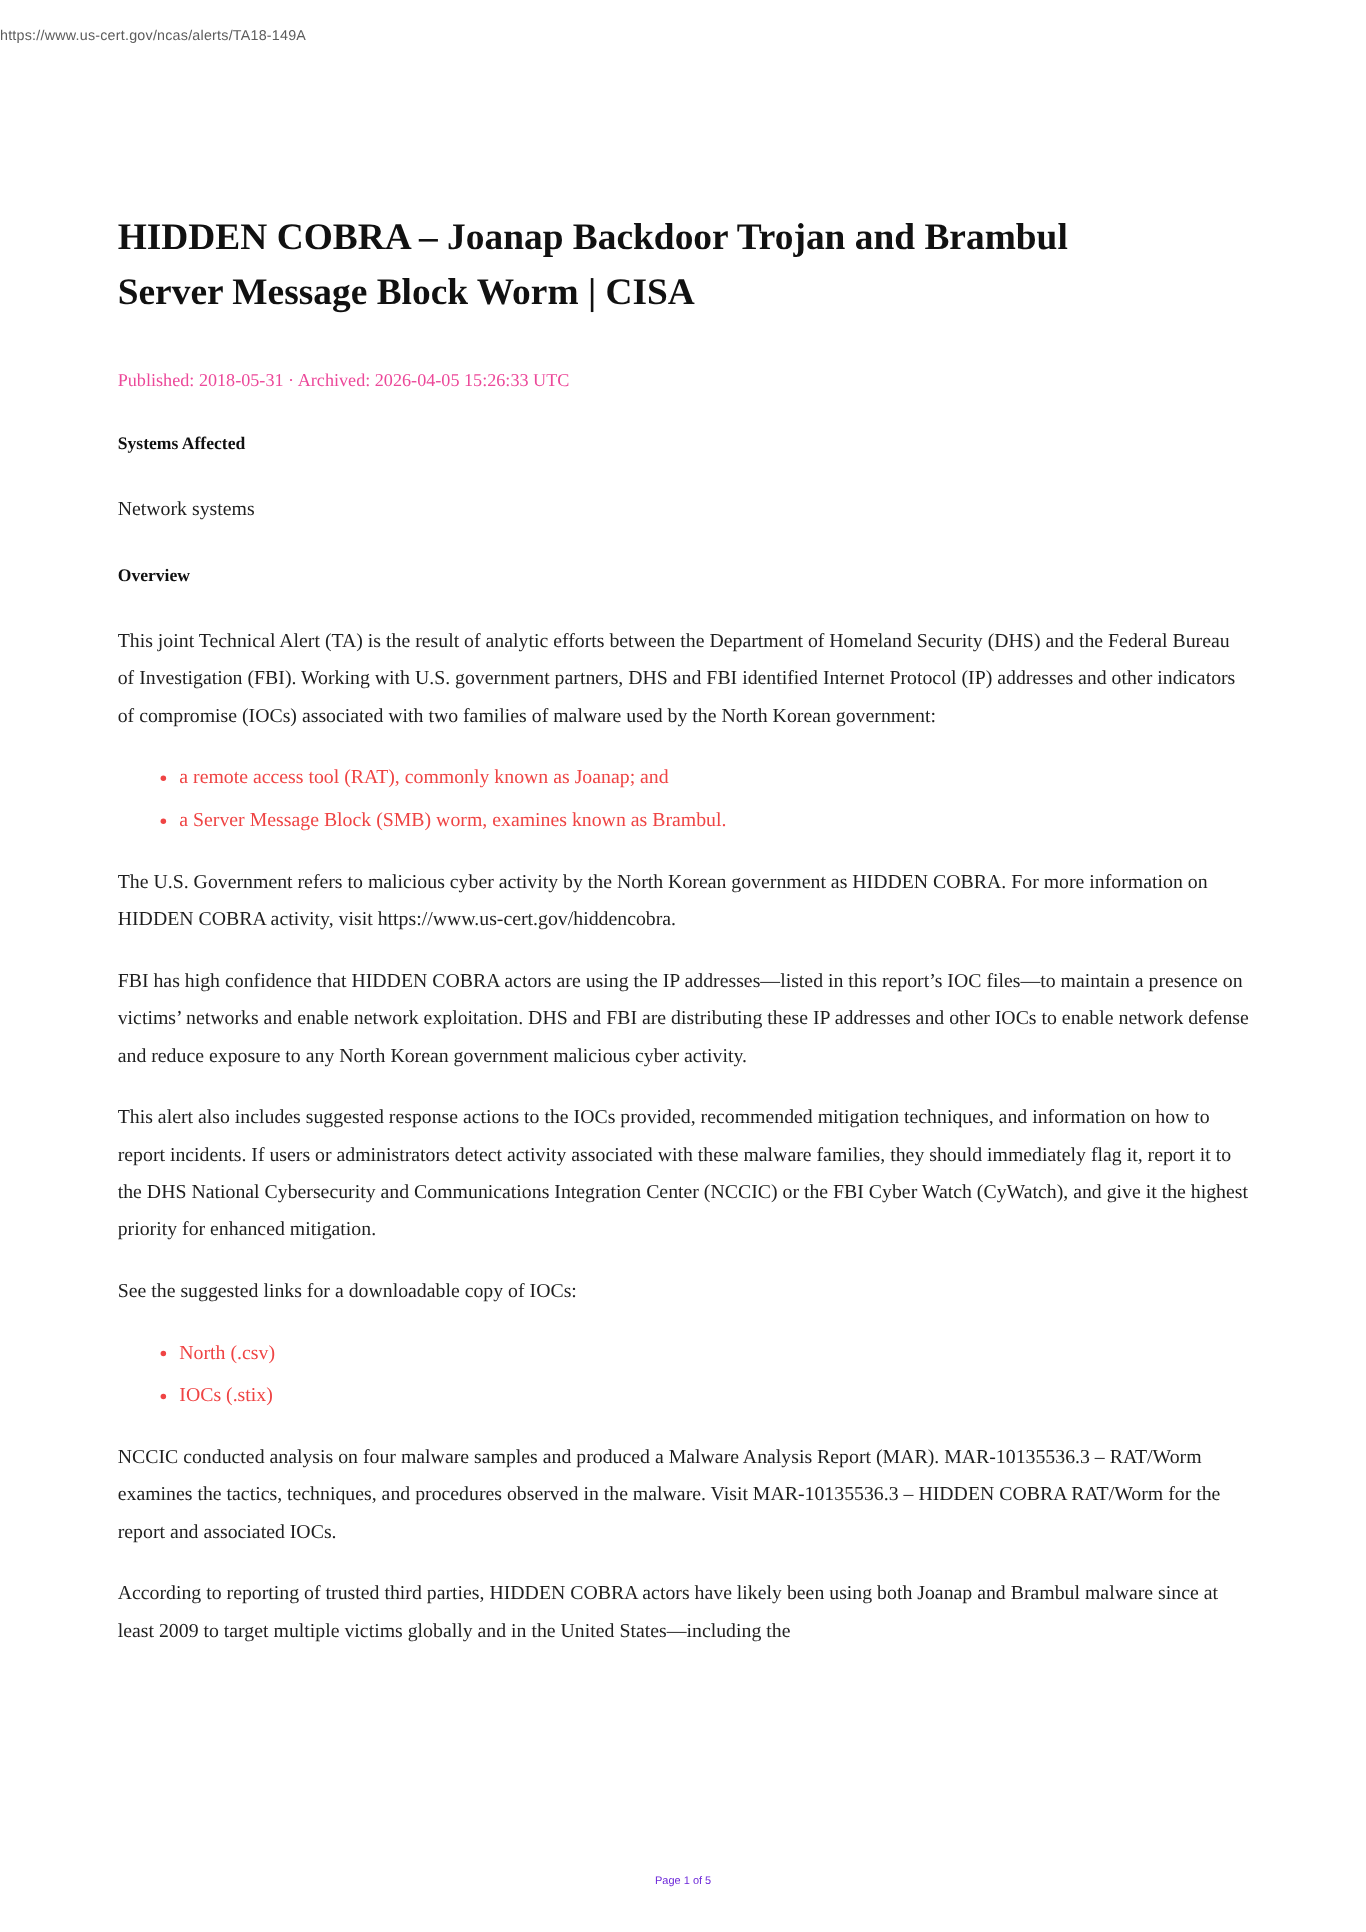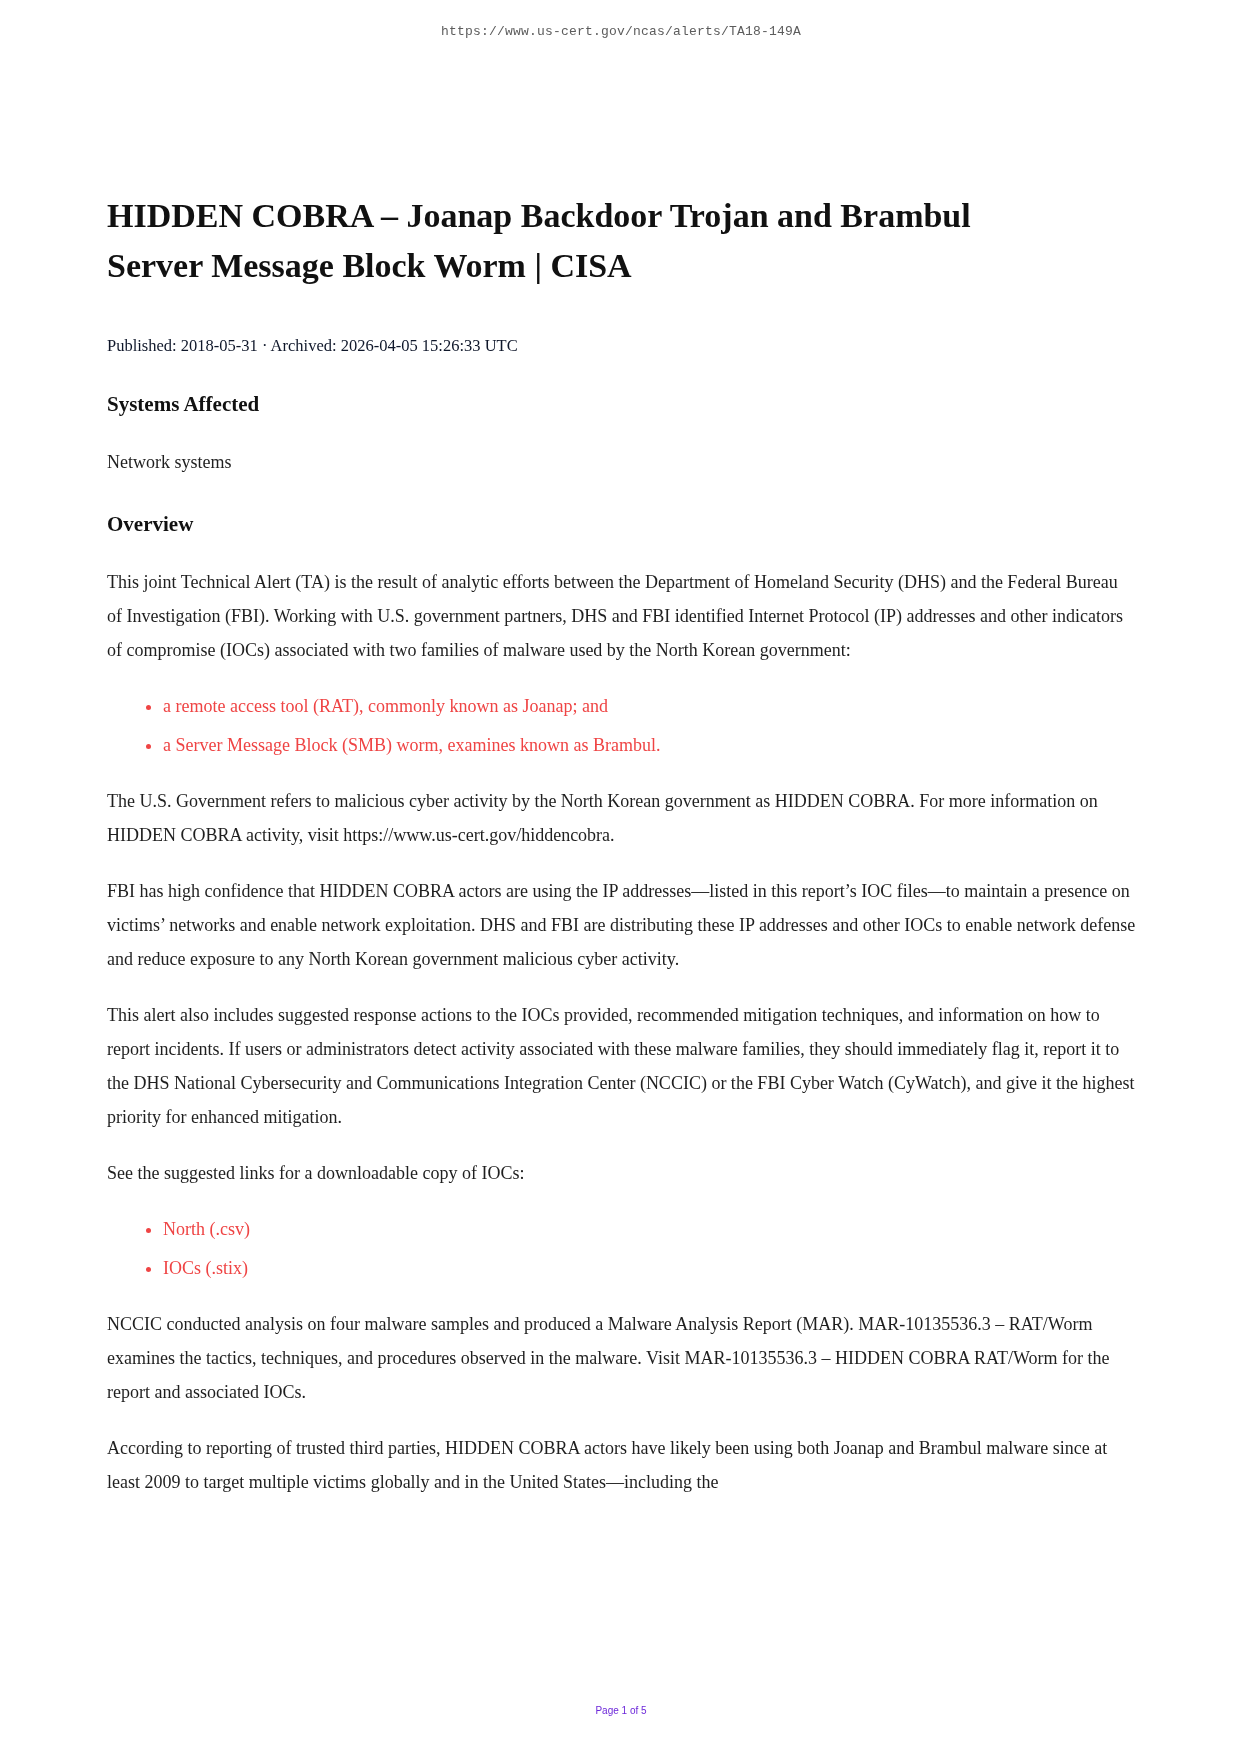--- a/index.html
+++ b/index.html
@@ -11,22 +11,22 @@
     background: #ffffff;
     overflow: hidden;
     font-family: "Liberation Serif", serif;
     color: #1f1f1f;
   }
   .print-header {
     position: absolute;
     top: 24px;
     left: 0;
     width: 100%;
-    text-align: center;
-    font-family: Liberation Mono, monospace;
+    text-align: left;
+    font-family: Liberation Sans, sans-serif;
     font-size: 13px;
     color: #5c5c5c;
     letter-spacing: 0.2px;
   }
   .print-footer {
     position: absolute;
     bottom: 40px;
     left: 0;
     width: 100%;
     text-align: center;
@@ -45,25 +45,25 @@
     font-size: 34px;
     line-height: 50px;
     font-weight: bold;
     color: #111111;
     max-width: 955px;
     margin: 0 0 42px 0;
   }
   p.meta {
     font-size: 16.5px;
     line-height: 26px;
-    color: #0f172a;
+    color: #ec4899;
     margin: 0 0 16px 0;
   }
   h2.section-heading {
-    font-size: 21px;
+    font-size: 16px;
     line-height: 30px;
     font-weight: bold;
     color: #111111;
     margin: 30px 0 26px 0;
   }
   p.body-para {
     font-size: 18px;
     line-height: 34px;
     color: #1f1f1f;
     margin: 0 0 22px 0;

